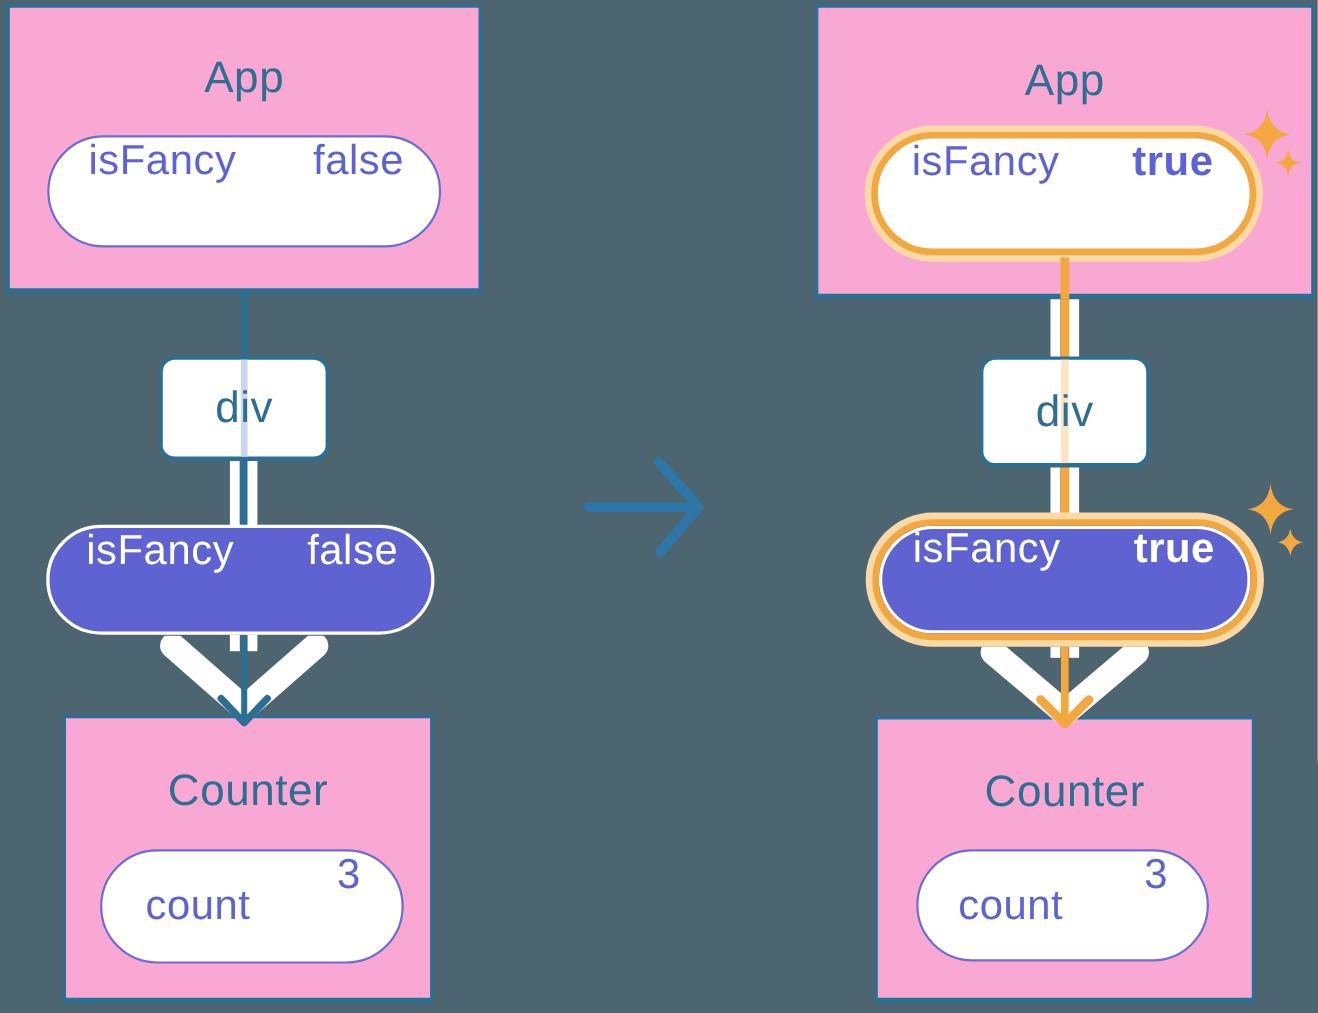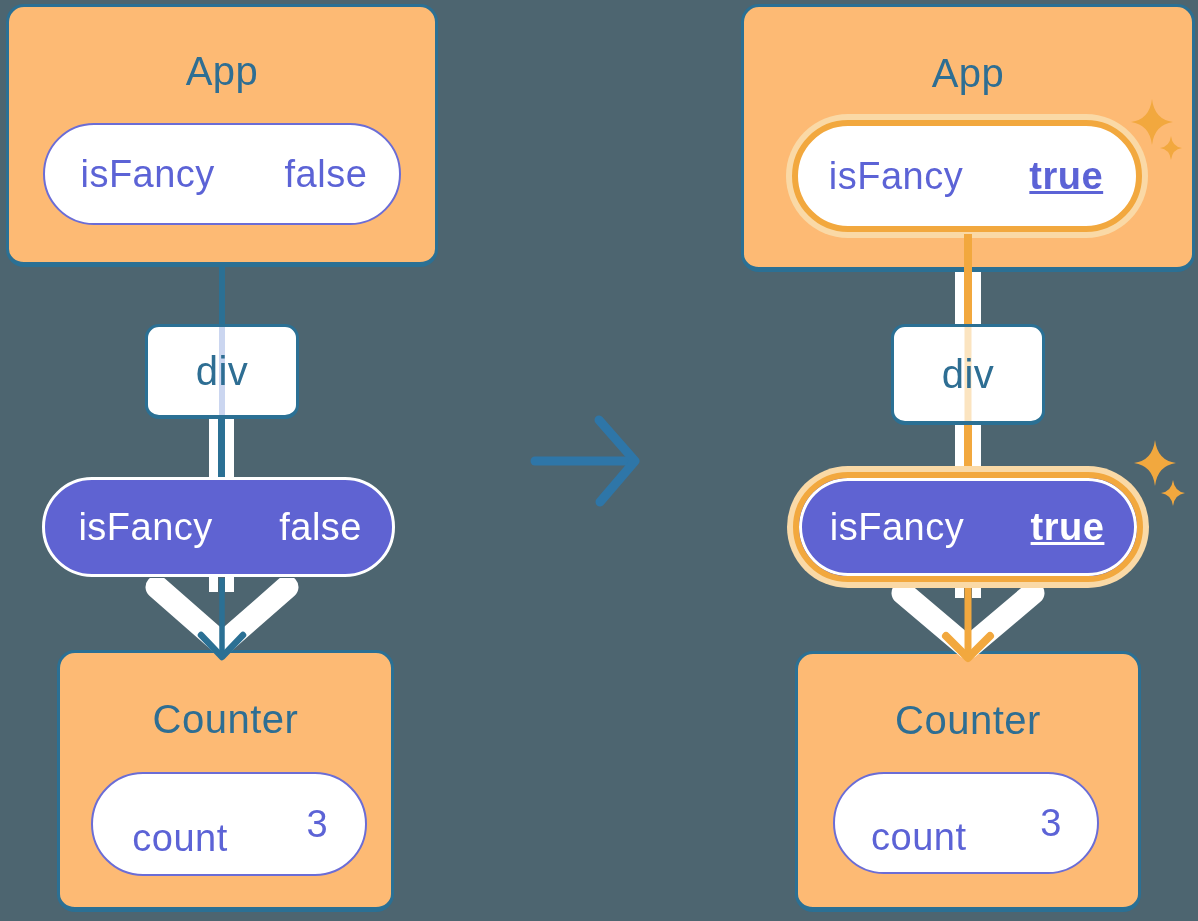--- a/index.html
+++ b/index.html
@@ -3,61 +3,61 @@
 <meta charset="utf-8">
 <style>
   html,body{margin:0;padding:0;}
   *{box-sizing:border-box;}
   .stage{
     position:relative;width:1198px;height:921px;
     background:#4D6570;overflow:hidden;
     font-family:"Liberation Sans",sans-serif;
   }
   .card{
-    position:absolute;background:#fdba74;
+    position:absolute;background:#f9a8d4;
     border:3px solid #2B7094;border-bottom-width:5px;
-    border-radius:18px;
+    border-radius:2px;
   }
   .card-title{
     position:absolute;left:0;right:0;text-align:center;
     color:#2E6E93;font-size:40px;line-height:1.1;letter-spacing:.5px;
   }
   .divbox{
     position:absolute;background:#fff;
     border:3px solid #2B7094;border-bottom-width:4px;border-radius:14px;
     display:flex;align-items:center;justify-content:center;
     color:#2E6E93;font-size:40px;letter-spacing:.5px;
   }
   .stripe{position:absolute;top:0;bottom:0;left:50%;transform:translateX(-50%);}
   .stripe.blue{width:6px;background:#CBD6F0;}
   .stripe.peach{width:7px;background:#FBE4C0;}
   .divbox .label{position:relative;}
   .pill{
-    position:absolute;display:flex;align-items:center;
+    position:absolute;display:flex;align-items:flex-start;
     border-radius:999px;font-size:38px;letter-spacing:.5px;overflow:hidden;
   }
   .pill .cell{display:flex;align-items:center;justify-content:center;}
   .pill .cell.key{width:58%;}
   .pill .cell.val{flex:1;}
   .pill .divider{width:3px;flex:0 0 auto;}
   .pill.outline{background:#fff;border:2.5px solid #6B6DD6;color:#5C63D6;}
   .pill.outline .divider{background:#6B6DD6;width:2.5px;}
   .pill.filled{background:#5F63D2;border:3px solid #fff;color:#fff;}
   .pill.filled .divider{background:#fff;}
   .pill.fancy{
     background:#fff;border:6px solid #F2A83E;color:#5C63D6;
     box-shadow:0 0 0 6px #FAD9A6;overflow:hidden;
   }
   .pill.fancy .divider{background:#F2A83E;width:2.5px;}
   .pill.fancy-filled{
     background:#5F63D2;border:6px solid #F2A83E;color:#fff;
     box-shadow:0 0 0 6px #FAD9A6, inset 0 0 0 3px #fff;
   }
   .pill.fancy-filled .divider{background:#fff;}
-  .bold{font-weight:700;text-decoration:underline;}
+  .bold{font-weight:700;}
   .counter-pill .cell.key{width:64%;margin-top:28px;}
   .vline{position:absolute;}
   .vline.blue{background:#2B7094;}
   .vline.orange{background:#F2A83E;}
   .vline.white{background:#fff;}
   svg{position:absolute;display:block;}
 </style>
 </head>
 <body>
 

